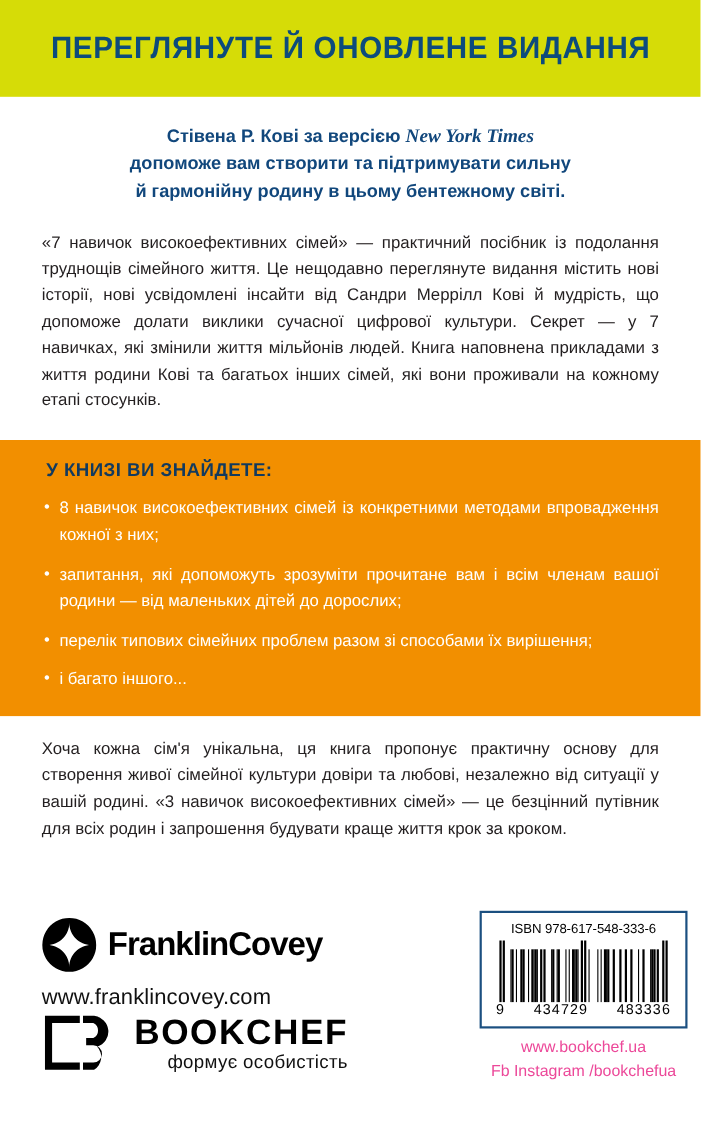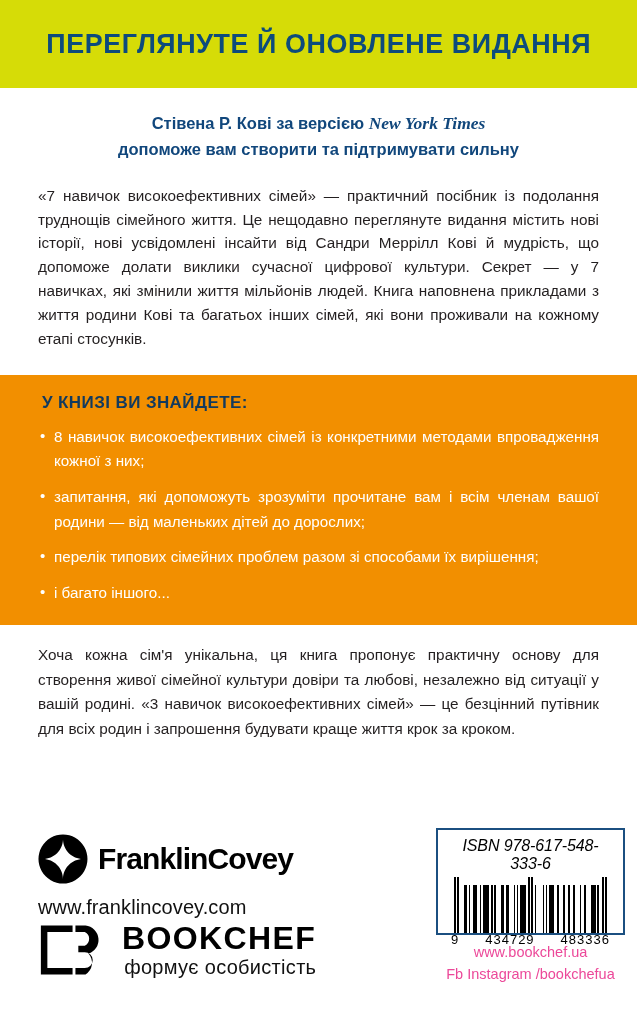--- a/index.html
+++ b/index.html
@@ -162,47 +162,46 @@
     flex: 0 0 72px;
   }
   .bc-words { line-height: 1; }
   .bc-name {
     font-size: 32px;
     font-weight: 700;
     letter-spacing: 1.4px;
     color: #000;
   }
   .bc-tag {
-    font-size: 20px;
+    font-size: 17px;
     color: #111;
     letter-spacing: 0.3px;
     margin-top: 3px;
     text-align: right;
   }
 
   
   .barcode-box {
     position: absolute;
     right: 12px;
     top: 4px;
     width: 189px;
     height: 107px;
     border: 2px solid #1b4f80;
     background: #ffffff;
     box-sizing: border-box;
     padding: 7px 9px 5px 9px;
   }
   .isbn-text {
-    font-size: 16px;
+    font-size: 12px;
     color: #000;
     text-align: center;
     letter-spacing: -0.1px;
     margin-bottom: 4px;
     font-family: "Liberation Sans", sans-serif;
-    font-style: italic;
   }
   .bars {
     display: flex;
     align-items: flex-end;
     height: 56px;
     gap: 0;
     justify-content: center;
   }
   .bars i { display: block; background: #000; height: 100%; }
   .bars i.g { background: transparent; }
@@ -232,20 +231,21 @@
 </head>
 <body>
 
 <div class="banner">
   <div class="banner-text">ПЕРЕГЛЯНУТЕ Й ОНОВЛЕНЕ ВИДАННЯ</div>
 </div>
 
 <div class="intro">
   <div><span>Стівена Р. Кові за версією </span><span class="nyt">New York Times</span></div>
   <div>допоможе вам створити та підтримувати сильну</div>
+  <div>й гармонійну родину в цьому бентежному світі.</div>
 </div>
 
 <div class="body-para">«7 навичок високоефективних сімей» — практичний посібник із подолання труднощів сімейного життя. Це нещодавно переглянуте видання містить нові історії, нові усвідомлені інсайти від Сандри Меррілл Кові й мудрість, що допоможе долати виклики сучасної цифрової культури. Секрет — у 7 навичках, які змінили життя мільйонів людей. Книга наповнена прикладами з життя родини Кові та багатьох інших сімей, які вони проживали на кожному етапі стосунків.</div>
 
 <div class="orange">
   <div class="orange-heading">У КНИЗІ ВИ ЗНАЙДЕТЕ:</div>
   <ul class="bullet-list">
     <li class="bullet-item">8 навичок високоефективних сімей із конкретними методами впровадження кожної з них;</li>
     <li class="bullet-item">запитання, які допоможуть зрозуміти прочитане вам і всім членам вашої родини — від маленьких дітей до дорослих;</li>
     <li class="bullet-item">перелік типових сімейних проблем разом зі способами їх вирішення;</li>

